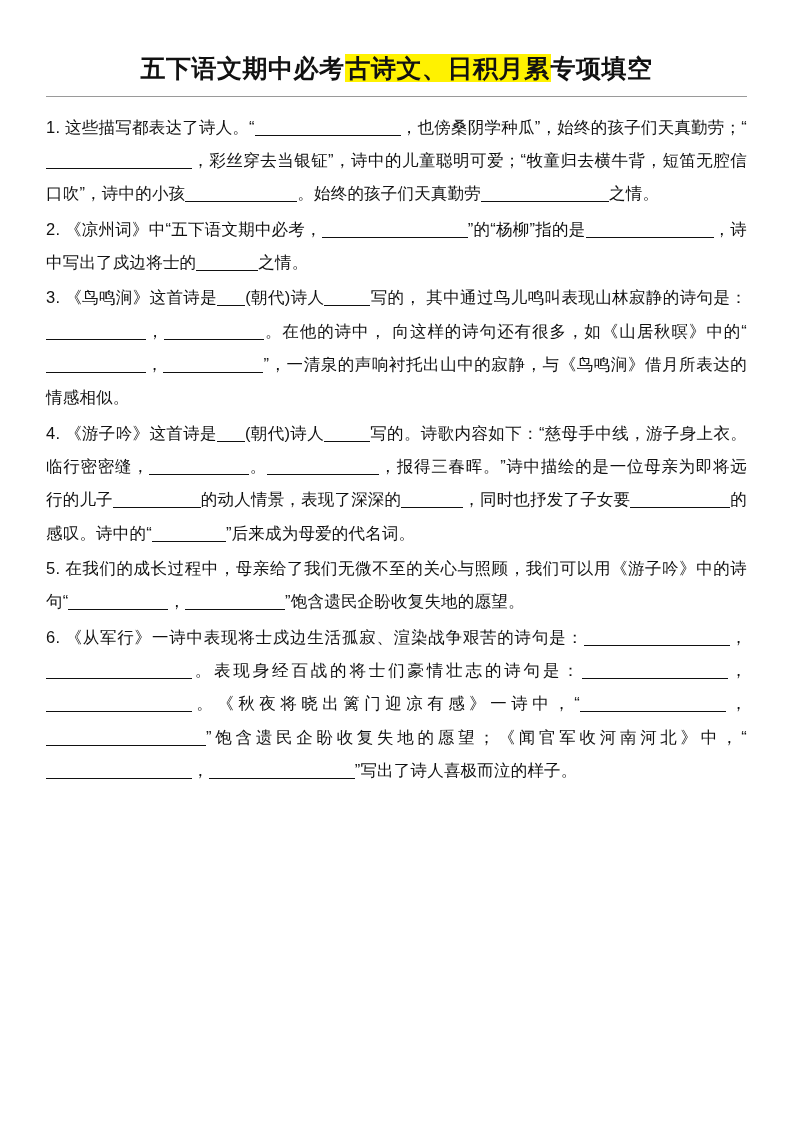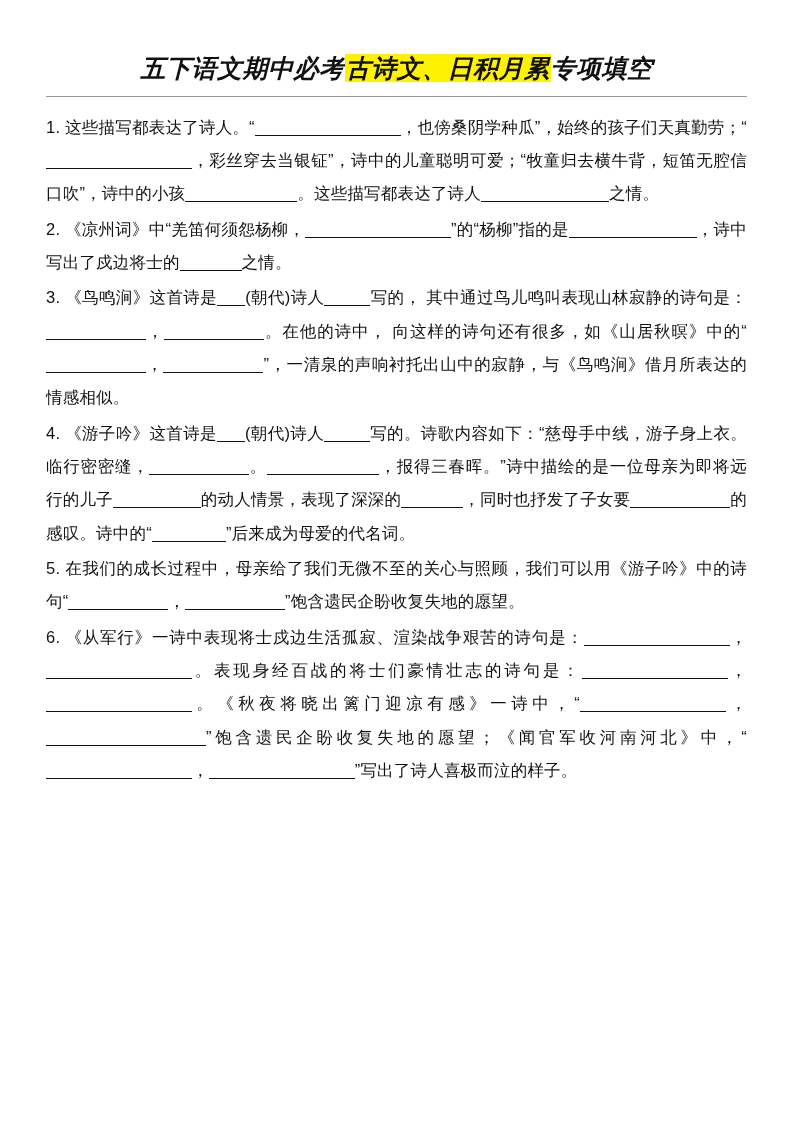--- a/index.html
+++ b/index.html
@@ -23,21 +23,20 @@
     overflow: hidden;
   }
   .doc-title {
     text-align: center;
     font-size: 25px;
     font-weight: bold;
     letter-spacing: 0.5px;
     line-height: 1.35;
     margin: 8px 0 0 0;
     white-space: nowrap;
-    font-style: italic;
   }
   .hl {
     background: #fff200;
     padding: 0 1px;
   }
   .title-rule {
     border: none;
     border-top: 1px solid #9a9a9a;
     margin: 10px 0 14px 0;
   }
@@ -72,23 +71,23 @@
 </style>
 </head>
 <body>
 
 <div class="page">
 
   <h1 class="doc-title"><span>五下语文期中必考</span><span class="hl">古诗文、日积月累</span><span>专项填空</span></h1>
 
   <hr class="title-rule">
 
-  <p class="q"><span class="num">1.</span> <span>这些描写都表达了诗人。“</span><span class="bl w8"></span><span>，也傍桑阴学种瓜”，始终的孩子们天真勤劳；“</span><span class="bl w8"></span><span>，彩丝穿去当银钲”，诗中的儿童聪明可爱；“牧童归去横牛背，短笛无腔信口吹”，诗中的小孩</span><span class="bl w6"></span><span>。这些描写都表达了诗人</span><span class="bl w7"></span><span>之情。</span></p>
+  <p class="q"><span class="num">1.</span> <span>这些描写都表达了诗人。“</span><span class="bl w8"></span><span>，也傍桑阴学种瓜”，始终的孩子们天真勤劳；“</span><span class="bl w8"></span><span>，彩丝穿去当银钲”，诗中的儿童聪明可爱；“牧童归去横牛背，短笛无腔信口吹”，诗中的小孩</span><span class="bl w6"></span><span>。始终的孩子们天真勤劳</span><span class="bl w7"></span><span>之情。</span></p>
 
-  <p class="q"><span class="num">2.</span> <span>《凉州词》中“羌笛何须怨杨柳，</span><span class="bl w8"></span><span>”的“杨柳”指的是</span><span class="bl w7"></span><span>，诗中写出了戍边将士的</span><span class="bl w2"></span><span>之情。</span></p>
+  <p class="q"><span class="num">2.</span> <span>《凉州词》中“五下语文期中必考，</span><span class="bl w8"></span><span>”的“杨柳”指的是</span><span class="bl w7"></span><span>，诗中写出了戍边将士的</span><span class="bl w2"></span><span>之情。</span></p>
 
   <p class="q"><span class="num">3.</span> <span>《鸟鸣涧》这首诗是</span><span class="bl w11"></span><span>(朝代)诗人</span><span class="bl w1"></span><span>写的， 其中通过鸟儿鸣叫表现山林寂静的诗句是：</span><span class="bl w5"></span><span>，</span><span class="bl w5"></span><span>。在他的诗中， 向这样的诗句还有很多，如《山居秋暝》中的“</span><span class="bl w5"></span><span>，</span><span class="bl w5"></span><span>”，一清泉的声响衬托出山中的寂静，与《鸟鸣涧》借月所表达的情感相似。</span></p>
 
   <p class="q"><span class="num">4.</span> <span>《游子吟》这首诗是</span><span class="bl w11"></span><span>(朝代)诗人</span><span class="bl w1"></span><span>写的。诗歌内容如下：“慈母手中线，游子身上衣。临行密密缝，</span><span class="bl w5"></span><span>。</span><span class="bl w6"></span><span>，报得三春晖。”诗中描绘的是一位母亲为即将远行的儿子</span><span class="bl w4"></span><span>的动人情景，表现了深深的</span><span class="bl w2"></span><span>，同时也抒发了子女要</span><span class="bl w5"></span><span>的感叹。诗中的“</span><span class="bl w3"></span><span>”后来成为母爱的代名词。</span></p>
 
   <p class="q"><span class="num">5.</span> <span>在我们的成长过程中，母亲给了我们无微不至的关心与照顾，我们可以用《游子吟》中的诗句“</span><span class="bl w5"></span><span>，</span><span class="bl w5"></span><span>”饱含遗民企盼收复失地的愿望。</span></p>
 
   <p class="q"><span class="num">6.</span> <span>《从军行》一诗中表现将士戍边生活孤寂、渲染战争艰苦的诗句是：</span><span class="bl w8"></span><span>，</span><span class="bl w8"></span><span>。表现身经百战的将士们豪情壮志的诗句是：</span><span class="bl w8"></span><span>，</span><span class="bl w8"></span><span>。《秋夜将晓出篱门迎凉有感》一诗中，“</span><span class="bl w8"></span><span>，</span><span class="bl w9"></span><span>”饱含遗民企盼收复失地的愿望；《闻官军收河南河北》中，“</span><span class="bl w8"></span><span>，</span><span class="bl w8"></span><span>”写出了诗人喜极而泣的样子。</span></p>
 
 </div>

